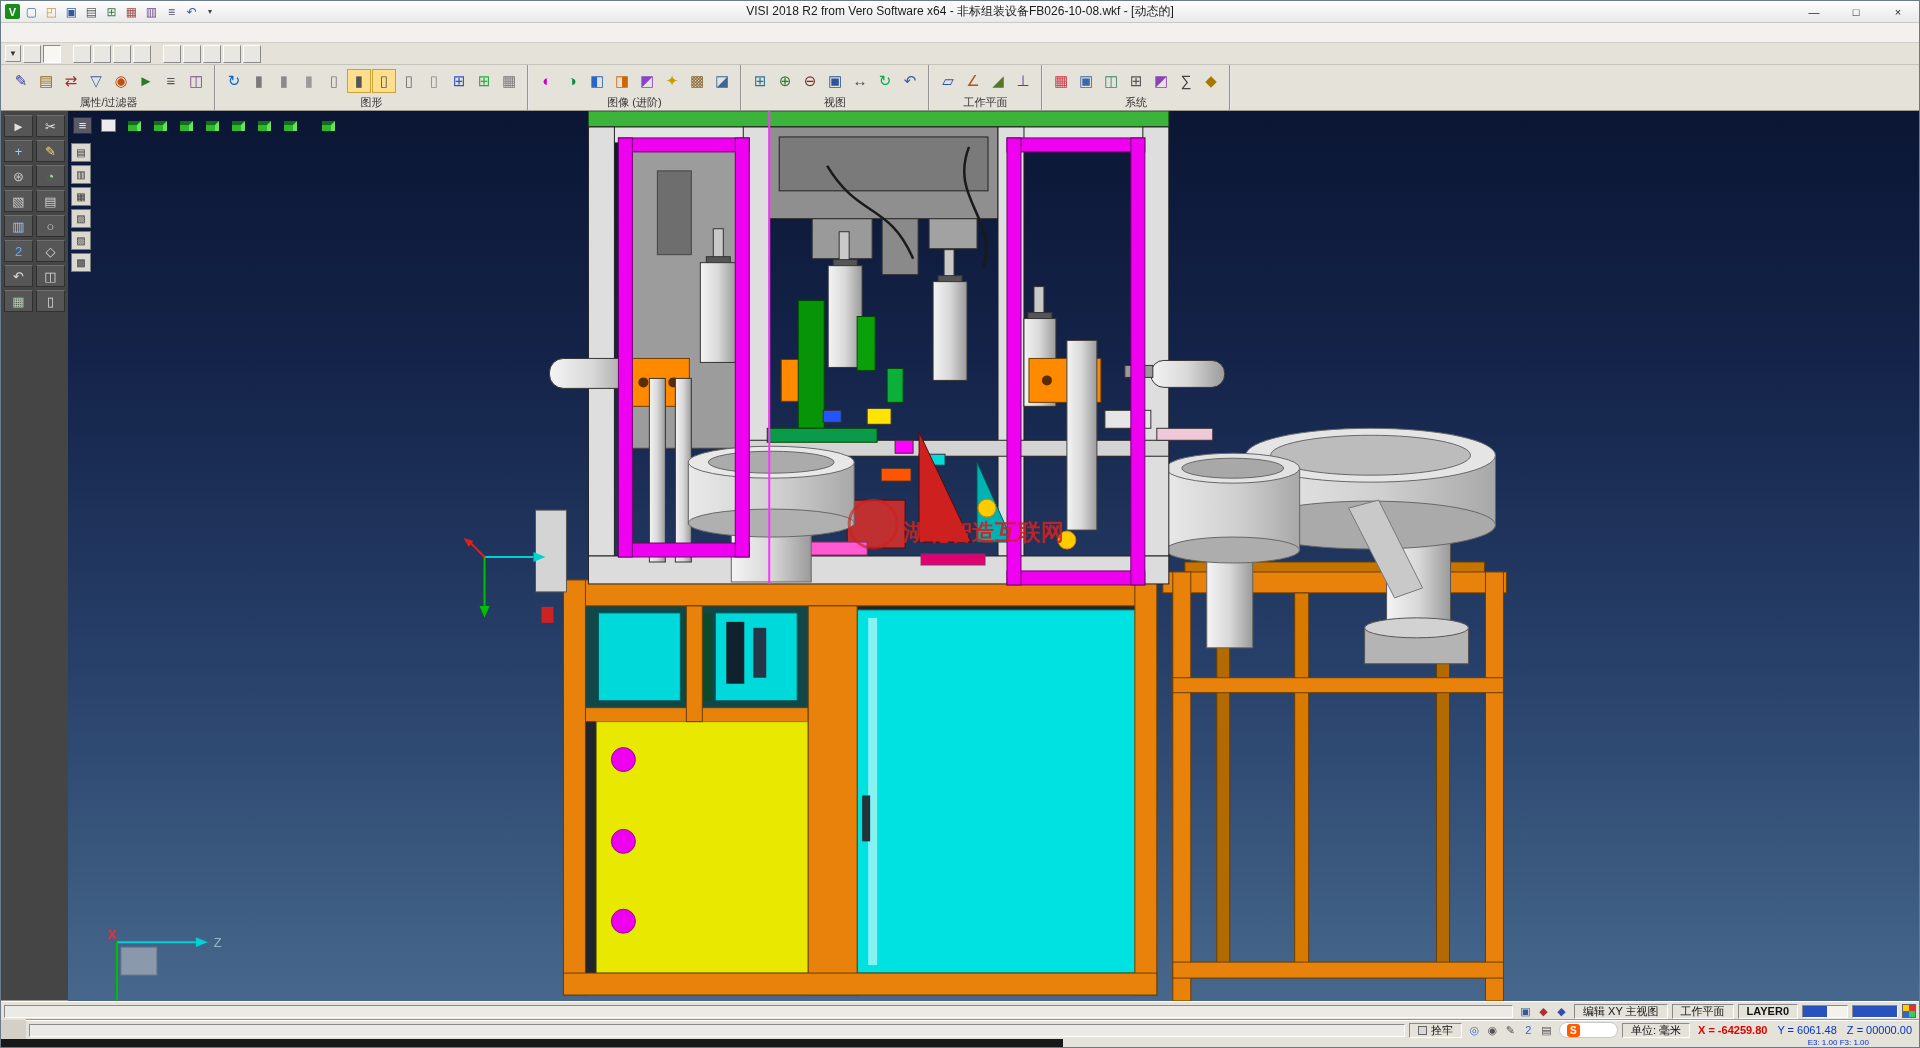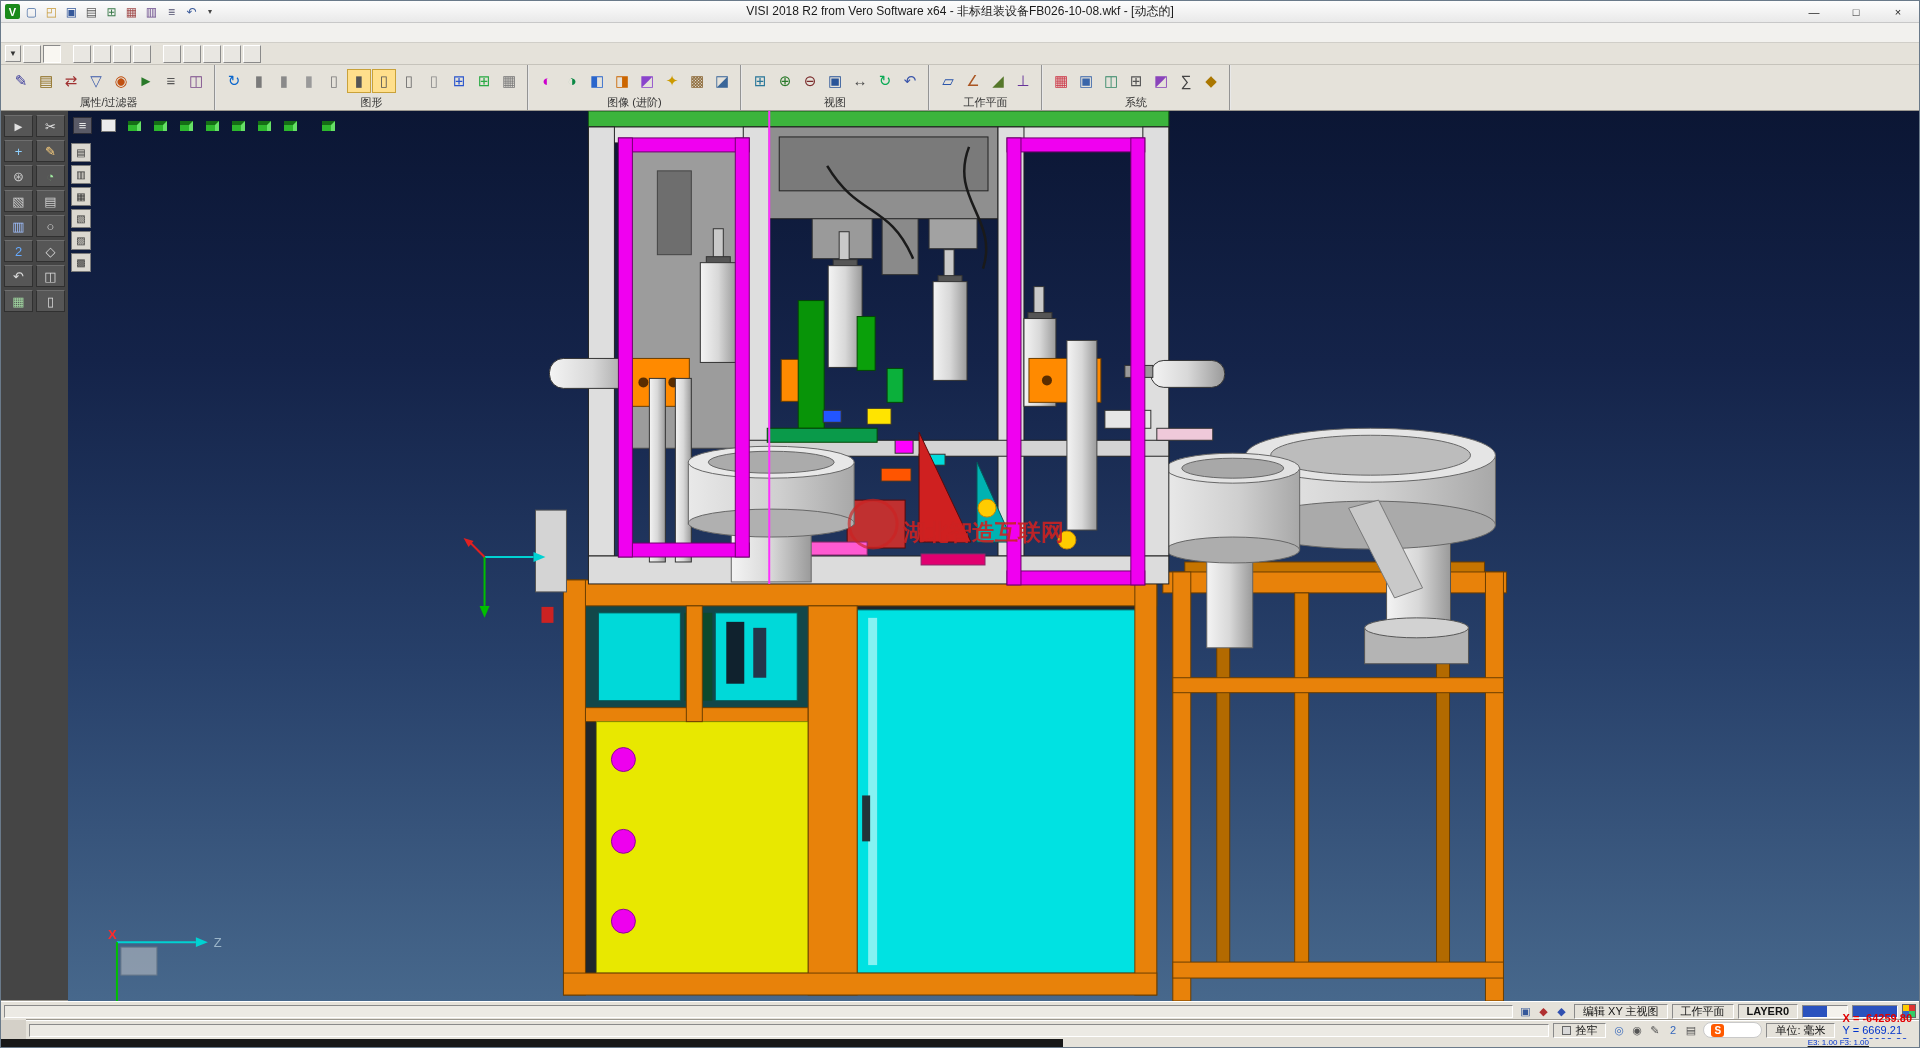--- a/index.html
+++ b/index.html
@@ -86,33 +86,33 @@
   .s-cell { border:1px solid; border-color:#8a8a8a #fff #fff #8a8a8a; padding:0 8px; height:15px;
     font-size:11px; white-space:nowrap; display:flex; align-items:center; gap:4px; background:#e5e2da; }
   .s-cell.bold { font-weight:bold; }
   .s-icons { display:flex; gap:1px; align-items:center; }
   .sicon { width:17px; height:16px; display:flex; align-items:center; justify-content:center;
     font-size:11px; background:transparent; border:none; padding:0; }
   .pbar { width:46px; height:13px; border:1px solid; border-color:#8a8a8a #fff #fff #8a8a8a; background:#f4f2ec; }
   .pbar .fill { height:100%; background:#2a52be; }
   .quad { width:14px; height:14px; border:1px solid #666;
     background:conic-gradient(#d33 0 25%, #3c6 0 50%, #36c 0 75%, #fc0 0); }
-  .coords { display:flex; font-size:11px; padding:0 4px; white-space:nowrap;flex-direction:column; }
+  .coords { display:flex; gap:10px; font-size:11px; padding:0 4px; white-space:nowrap; }
   .cx { color:#e00000; font-weight:bold; } .cy { color:#0033cc; } .cz { color:#0033cc; }
   .pin-ico { width:9px; height:9px; border:1px solid #666; background:#d8d8d8; display:inline-block; }
   .ime-bar { display:flex; align-items:center; gap:5px; background:#fff; border:1px solid #c9c9c9;
     border-radius:8px; padding:1px 7px; height:16px; }
   .ime-logo { width:13px; height:13px; background:#ff5a00; color:#fff; border-radius:3px; font-size:10px;
     font-weight:bold; display:flex; align-items:center; justify-content:center; }
   .ime-items { display:flex; gap:5px; align-items:center; }
   .ime-item { border:none; background:transparent; font-size:11px; color:#444; padding:0; line-height:1; }
 
   .bottomstrip { flex:0 0 8px; height:8px; display:flex; background:#e5e2da; }
   .taskbar-peek { width:1062px; background:#181818; }
-  .strip-right { flex:1; display:flex; justify-content:flex-end; align-items:center; padding-right:50px;text-decoration:underline; }
+  .strip-right { flex:1; display:flex; justify-content:flex-end; align-items:center; padding-right:50px; }
   .factors { font-size:8px; line-height:8px; color:#0033cc; white-space:nowrap; }
 </style>
 </head>
 <body>
 
 <div class="app">
 
   <div class="titlebar">
     <div class="app-icon">V</div>
     <div class="qat">
@@ -690,21 +690,21 @@
           <button class="ime-item"></button>
           <button class="ime-item"></button>
           <button class="ime-item"></button>
           <button class="ime-item"></button>
           <button class="ime-item"></button>
       </span>
     </div>
     <div class="s-cell">单位: 毫米</div>
     <div class="coords">
       <span class="cx">X = -64259.80</span>
-      <span class="cy">Y = 6669.21</span>
+      <span class="cy">Y = 6061.48</span>
       <span class="cz">Z = 00000.00</span>
     </div>
   </div>
 
   <div class="bottomstrip">
     <div class="taskbar-peek"></div>
     <div class="strip-right">
       <span class="factors">E3: 1.00  F3: 1.00</span>
     </div>
   </div>

